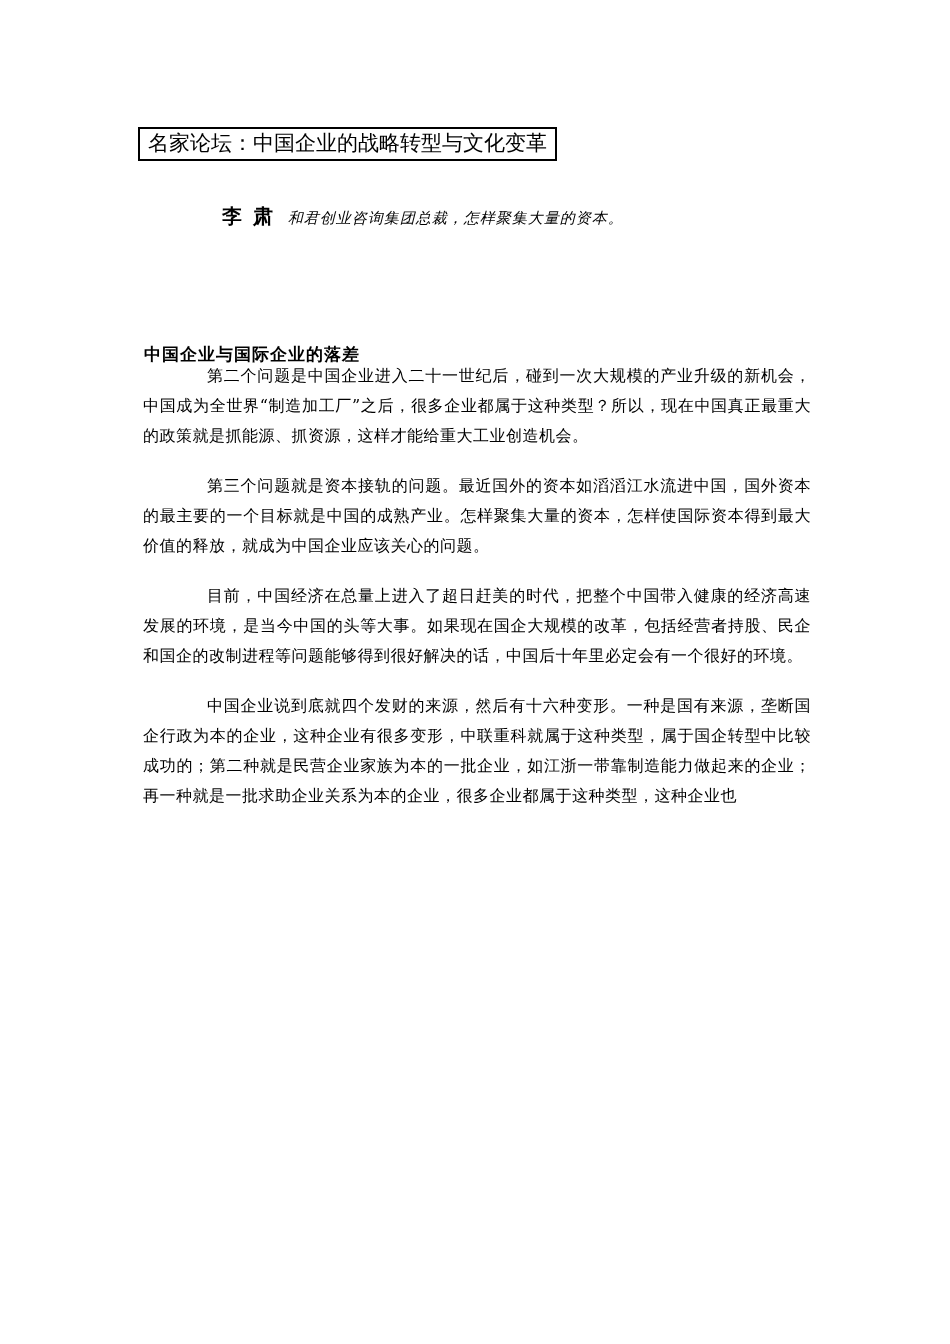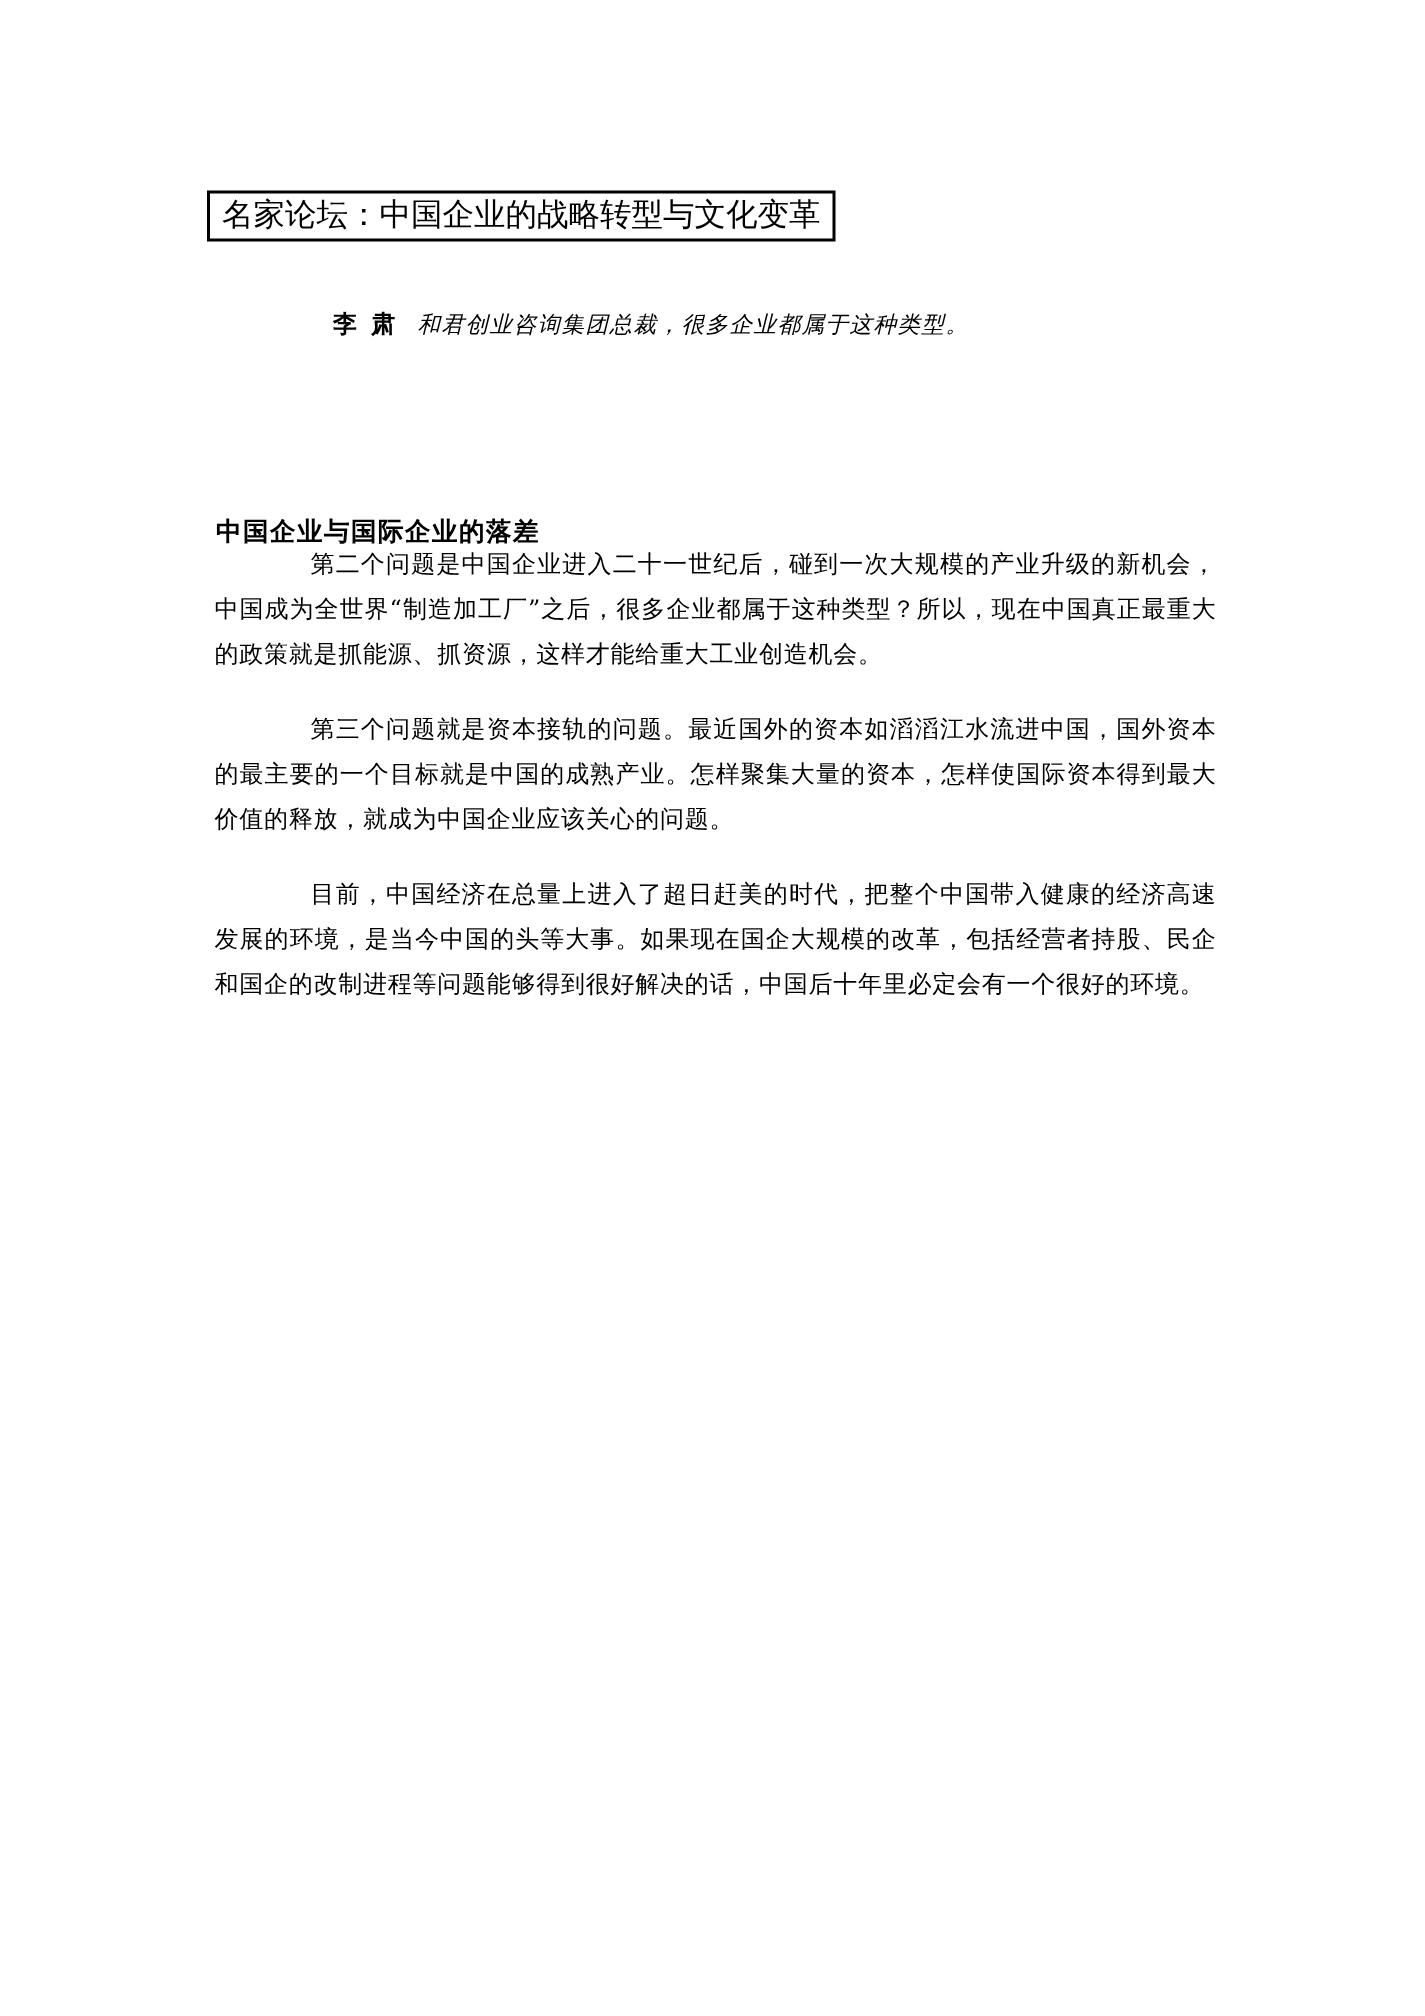--- a/index.html
+++ b/index.html
@@ -30,21 +30,21 @@
   .byline {
     position: absolute;
     left: 222px;
     top: 205px;
     font-size: 15px;
     line-height: 22px;
     white-space: nowrap;
   }
   .byline .author {
     font-weight: bold;
-    font-size: 16px;
+    font-size: 20px;
     letter-spacing: 2px;
     margin-right: 8px;
   }
   .byline .desc {
     font-style: italic;
     letter-spacing: 1px;
   }
   .section-heading {
     position: absolute;
     left: 144px;
@@ -72,24 +72,25 @@
 </style>
 </head>
 <body>
 
 <div class="page">
 
   <div class="title-box">名家论坛：中国企业的战略转型与文化变革</div>
 
   <div class="byline">
     <span class="author">李 肃</span>
-    <span class="desc">和君创业咨询集团总裁，很多企业都属于这种类型。</span>
+    <span class="desc">和君创业咨询集团总裁，怎样聚集大量的资本。</span>
   </div>
 
   <div class="section-heading">中国企业与国际企业的落差</div>
 
   <div class="body-text">
     <p>第二个问题是中国企业进入二十一世纪后，碰到一次大规模的产业升级的新机会，中国成为全世界“制造加工厂”之后，很多企业都属于这种类型？所以，现在中国真正最重大的政策就是抓能源、抓资源，这样才能给重大工业创造机会。</p>
     <p>第三个问题就是资本接轨的问题。最近国外的资本如滔滔江水流进中国，国外资本的最主要的一个目标就是中国的成熟产业。怎样聚集大量的资本，怎样使国际资本得到最大价值的释放，就成为中国企业应该关心的问题。</p>
     <p>目前，中国经济在总量上进入了超日赶美的时代，把整个中国带入健康的经济高速发展的环境，是当今中国的头等大事。如果现在国企大规模的改革，包括经营者持股、民企和国企的改制进程等问题能够得到很好解决的话，中国后十年里必定会有一个很好的环境。</p>
+    <p>中国企业说到底就四个发财的来源，然后有十六种变形。一种是国有来源，垄断国企行政为本的企业，这种企业有很多变形，中联重科就属于这种类型，属于国企转型中比较成功的；第二种就是民营企业家族为本的一批企业，如江浙一带靠制造能力做起来的企业；再一种就是一批求助企业关系为本的企业，很多企业都属于这种类型，这种企业也</p>
   </div>
 
 </div>
 
 </body></html>

